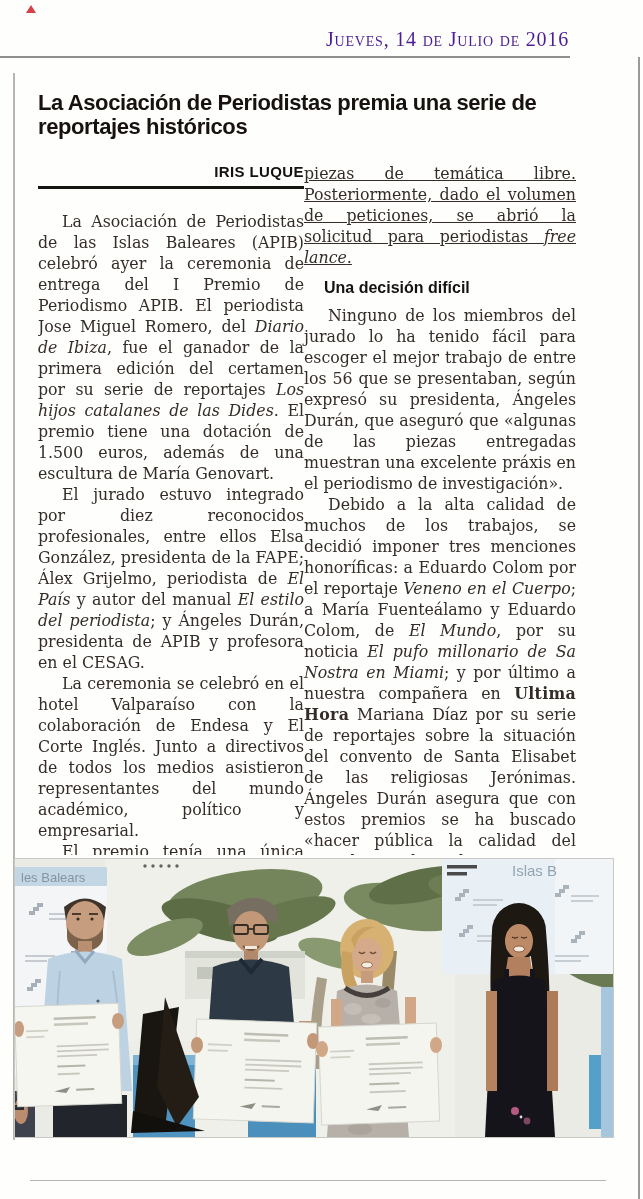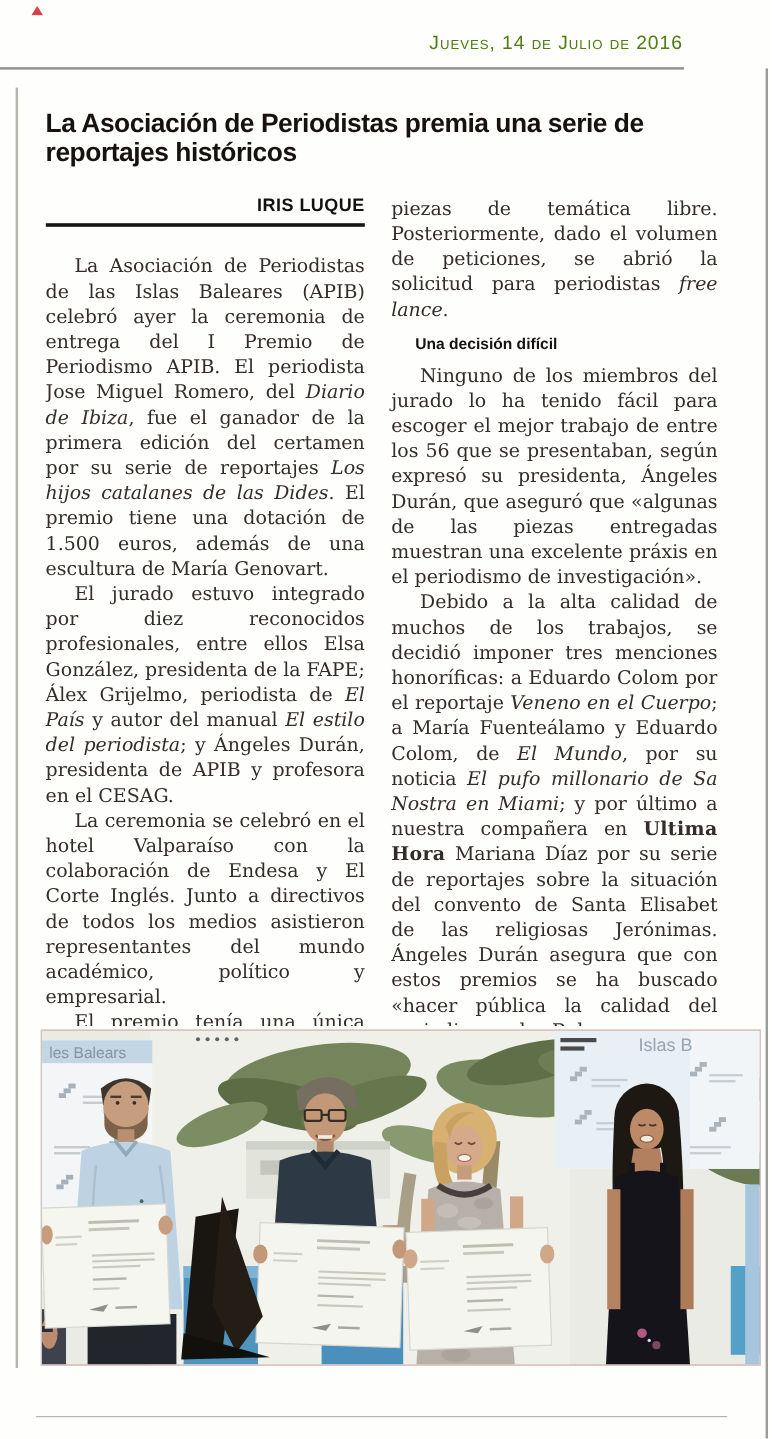--- a/index.html
+++ b/index.html
@@ -2,51 +2,51 @@
 <html><head>
 <meta charset="utf-8">
 <style>
   html,body{margin:0;padding:0;background:#ffffff;}
   .page{position:relative;width:643px;height:1199px;background:#fefefd;overflow:hidden;
         font-family:"Liberation Sans",sans-serif;}
 
   .red-mark{position:absolute;left:26px;top:5px;width:10px;height:8px;background:#cf2027;
             clip-path:polygon(50% 0,100% 100%,0 100%);opacity:.85;}
 
-  .dateline{position:absolute;top:28px;right:74px;font-family:Liberation Sans, sans-serif;
-            font-variant:small-caps;font-size:16px;letter-spacing:.8px;color:#4d7c0f;}
+  .dateline{position:absolute;top:28px;right:74px;font-family:Liberation Serif, serif;
+            font-variant:small-caps;font-size:20px;letter-spacing:.8px;color:#4c1d95;}
 
   .top-rule{position:absolute;top:56px;left:0;width:570px;height:2px;background:#8f8f8f;}
   .right-rule{position:absolute;top:57px;left:638px;width:2px;height:1142px;background:#9b9b9b;}
   .left-rule{position:absolute;top:73px;left:13px;width:2px;height:1067px;background:#b9b4b0;}
   .bottom-rule{position:absolute;top:1180px;left:30px;width:576px;height:1px;background:#b5b5b0;}
 
   .headline{position:absolute;left:38px;top:76px;width:568px;
             font-weight:bold;font-size:22px;line-height:1.1;letter-spacing:-.4px;color:#17120f;}
 
-  .columns{position:absolute;left:38px;top:163px;width:560px;height:692px;display:flex;gap:22px;
+  .columns{position:absolute;left:38px;top:163px;width:560px;height:692px;display:flex;
            overflow:hidden;}
   .col{box-sizing:border-box;}
   .col-left{width:266px;}
   .col-right{width:272px;}
 
   .byline{ text-align:right;font-weight:bold;font-size:15px;letter-spacing:.4px;color:#141210;
            padding-bottom:6px;}
   .byline-rule{height:3px;background:#171512;margin-bottom:22px;}
 
   .col p.paragraph{margin:0;font-family:"DejaVu Serif",serif;font-size:15.8px;line-height:21px;
          text-align:justify;text-indent:24px;color:#332c29;}
-  .col p.paragraph.noindent{text-indent:0;}
+  .col p.paragraph.noindent{text-indent:0;text-decoration:underline;}
   .col h3.subhead{margin:11px 0 8px 0;padding-left:20px;font-family:"Liberation Sans",sans-serif;
-         font-weight:bold;font-size:13px;color:#151210;}
+         font-weight:bold;font-size:16px;color:#151210;}
   .it{font-style:italic;}
   .bd{font-weight:bold;letter-spacing:.3px;}
 
-  .photo-frame{position:absolute;left:34px;top:858px;width:598px;height:278px;
-               border:1px solid #c9c9c3;box-sizing:content-box;background:#fca5a5;}
+  .photo-frame{position:absolute;left:14px;top:858px;width:598px;height:278px;
+               border:1px solid #c9c9c3;box-sizing:content-box;background:#bef264;}
   .photo-frame svg{display:block;}
 
   .caption{position:absolute;left:40px;top:1142px;width:558px;
            font-style:italic;font-weight:bold;font-size:15.5px;line-height:21px;color:#26211f;}
   .credit-square{display:inline-block;width:6px;height:9px;background:#9a9a98;
                  margin:0 5px 0 8px;vertical-align:baseline;}
   .credit{font-style:normal;font-weight:normal;font-size:12.5px;color:#4c4a48;letter-spacing:.2px;
           white-space:nowrap;}
 </style>
 </head>

